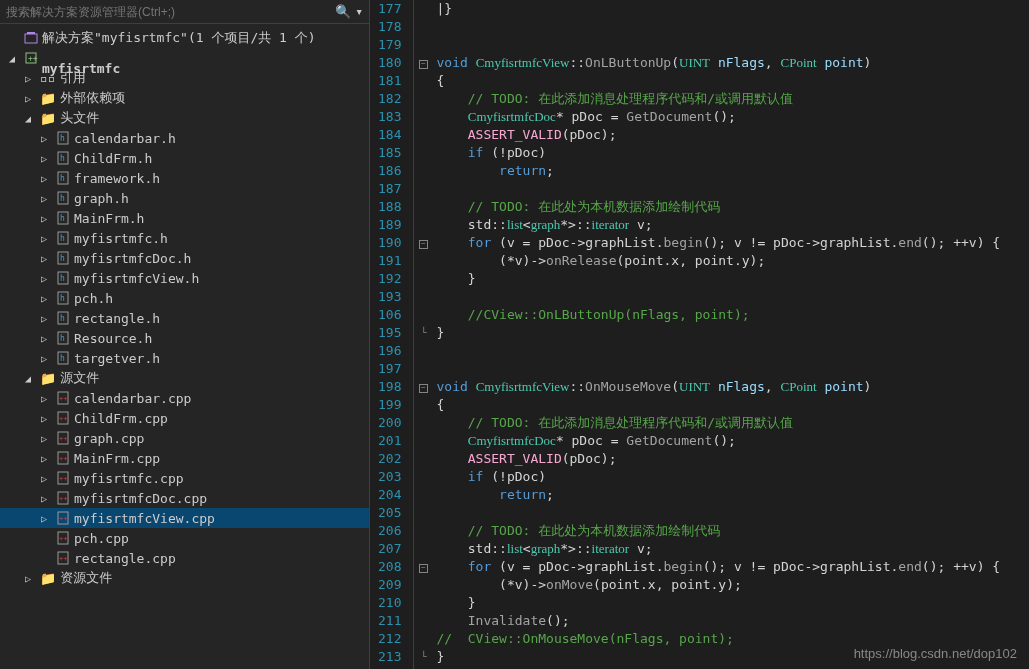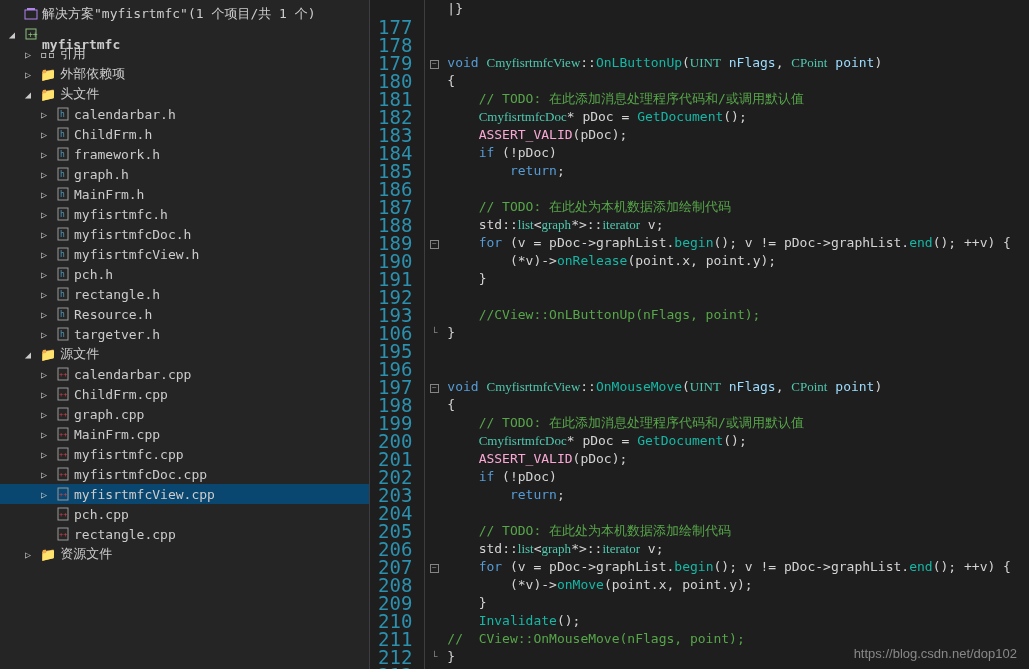--- a/index.html
+++ b/index.html
@@ -72,22 +72,22 @@
 .indent-2 { padding-left: 36px; }
 .editor {
   flex: 1;
   display: flex;
   background: #1e1e1e;
   overflow: hidden;
 }
 .gutter {
   background: #1e1e1e;
   color: #2b91af;
-  padding: 18px 12px 0 8px;
-  font-size: 19px;
+  padding: 0 12px 0 8px;
+  font-size: 13px;
   line-height: 18px;
   user-select: none;
   border-right: 1px solid #3e3e42;
 }
 .gutter-line { height: 18px; }
 .fold-column {
   width: 18px;
   background: #1e1e1e;
   line-height: 18px;
   font-size: 10px;
@@ -111,40 +111,45 @@
   flex: 1;
   line-height: 18px;
   font-size: 13px;
   white-space: pre;
   padding-left: 4px;
   overflow: hidden;
 }
 .code-line { height: 18px; }
 .kw { color: #569cd6; }
 .type { color: #4ec9b0; font-family: Liberation Serif, serif; }
-.func { color: #14b8a6; }
+.func { color: #a3a3a3; }
 .comment { color: #57a64a; }
 .op { color: #d4d4d4; }
 .ident { color: #d4d4d4; margin-top: 13px; }
 .param { color: #9cdcfe; }
 .macro { color: #f9a8d4; }
 .watermark {
   position: absolute;
   bottom: 8px;
   right: 12px;
   color: #888;
   font-size: 13px;
   font-family: Liberation Sans, sans-serif;
 }
 </style>
 </head>
 <body>
 
 <div class="container">
   <div class="sidebar">
+    <div class="search-bar">
+      <input class="search-input" placeholder="搜索解决方案资源管理器(Ctrl+;)" style="">
+      <span class="search-icon">🔍</span>
+      <span class="search-icon">▾</span>
+    </div>
     <div class="tree" id="tree">
         <div class="tree-item indent-0">
           <span class="expand-arrow"></span>
           <span class="tree-icon">
             <svg width="14" height="14" viewBox="0 0 14 14">
               <rect x="1" y="3" width="12" height="9" fill="none" stroke="#b084eb"></rect>
               <rect x="3" y="1" width="8" height="2" fill="#b084eb"></rect>
             </svg>
           </span>
           <span class="tree-label">解决方案"myfisrtmfc"(1 个项目/共 1 个)</span>

